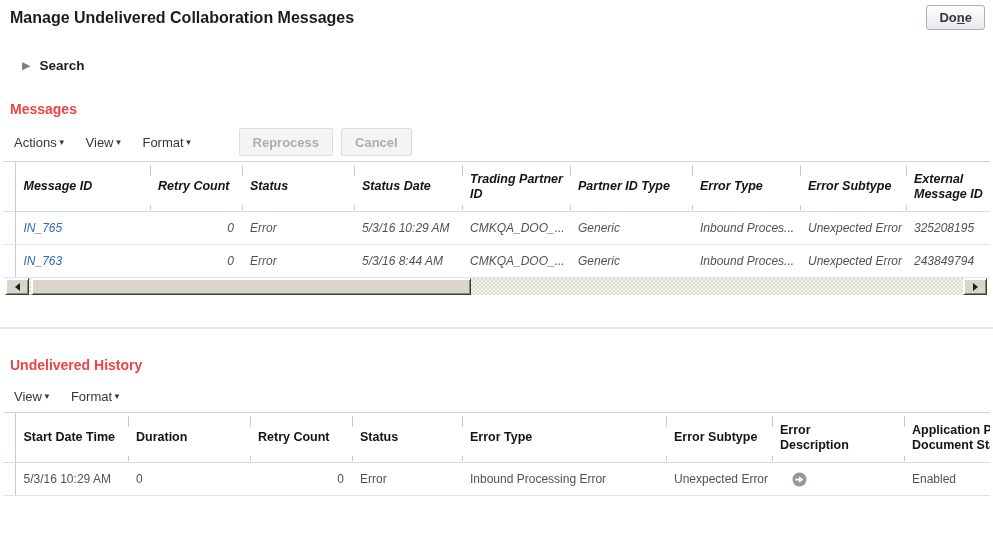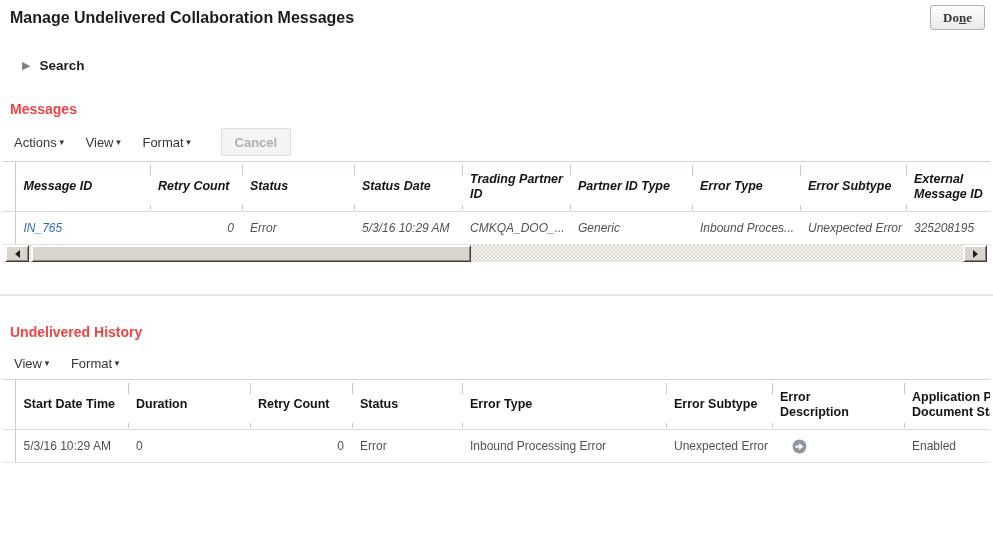--- a/index.html
+++ b/index.html
@@ -7,21 +7,21 @@
   body {
     width:993px; height:548px; overflow:hidden; background:#ffffff;
     font-family:"Liberation Sans", sans-serif; color:#4f5357; position:relative;
   }
 
   
   .titlebar { position:relative; padding:9px 10px 0 10px; height:32px; }
   .page-title { margin:0; font-size:16px; font-weight:bold; color:#1c1c1c; }
   .done-btn {
     position:absolute; top:5px; right:8px; height:25px; padding:0 12px;
-    font-family:Liberation Serif, serif; font-size:13px; font-weight:bold; color:#33373b;
+    font-family:Liberation Sans, sans-serif; font-size:13px; font-weight:bold; color:#33373b;
     background:linear-gradient(#fefefe,#e8e9eb); border:1px solid #a9b2bb; border-radius:3px; cursor:pointer;
   }
   .done-btn .mn { text-decoration:underline; }
 
   
   .search-header { margin:26px 0 0 22px; display:flex; align-items:center; gap:9px; cursor:pointer; width:120px; }
   .disclosure { font-size:11px; color:#7c8084; line-height:1; }
   .search-label { font-size:13.5px; font-weight:bold; color:#1c1c1c; }
 
   
@@ -104,20 +104,21 @@
     <span class="caret">▼</span>
   </div>
   <div class="menu">
     <span>View</span>
     <span class="caret">▼</span>
   </div>
   <div class="menu">
     <span>Format</span>
     <span class="caret">▼</span>
   </div>
+  <button class="btn disabled first">Reprocess</button>
   <button class="btn disabled">Cancel</button>
 </div>
 
 <div class="tbl-wrap">
   <table class="tbl" style="width:990px;font-style:italic;">
     <colgroup>
       <col style="width:12px">
         <col style="width:135px">
         <col style="width:92px">
         <col style="width:112px">
@@ -151,20 +152,32 @@
       <td class="gutter"></td>
       <td><a class="cell-link">IN_765</a></td>
       <td class="num">0</td>
       <td>Error</td>
       <td>5/3/16 10:29 AM</td>
       <td>CMKQA_DOO_...</td>
       <td>Generic</td>
       <td>Inbound Proces...</td>
       <td>Unexpected Error</td>
       <td>325208195</td>
+    </tr>
+    <tr>
+      <td class="gutter"></td>
+      <td><a class="cell-link">IN_763</a></td>
+      <td class="num">0</td>
+      <td>Error</td>
+      <td>5/3/16 8:44 AM</td>
+      <td>CMKQA_DOO_...</td>
+      <td>Generic</td>
+      <td>Inbound Proces...</td>
+      <td>Unexpected Error</td>
+      <td>243849794</td>
     </tr>
   </tbody>
     </table>
 </div>
 
 <div class="hscroll">
   <div class="sbtn left">
       <span class="tri tri-left"></span>
     </div>
   <div class="sthumb"></div>

